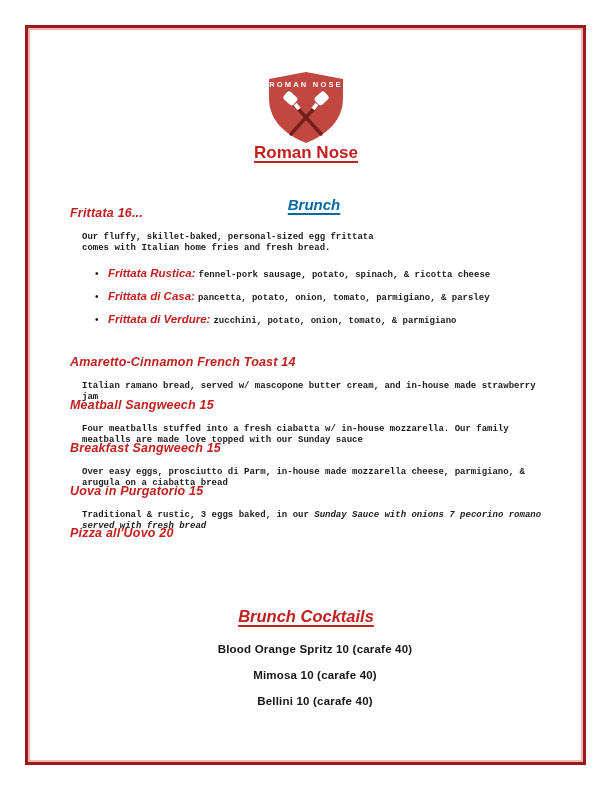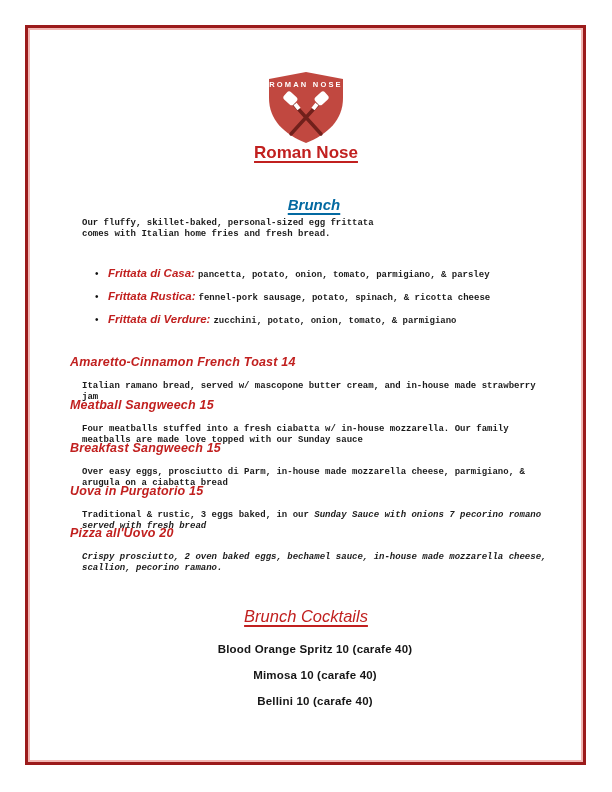--- a/index.html
+++ b/index.html
@@ -66,21 +66,21 @@
     font-size:11.5px; margin-right:3px;
   }
   .vdesc {
     font-family:"Liberation Mono", monospace; font-weight:bold;
     font-size:9px; color:#1b1b1b;
   }
 
   .cocktails { position:absolute; top:607px; left:0; width:100%; text-align:center; }
   .cocktails-head {
     margin:0 0 17px 0;
-    color:#c1201f; font-weight:normal; font-style:italic; font-size:16.5px;
+    color:#c1201f; font-weight:bold; font-style:italic; font-size:16.5px;
     text-decoration:underline; text-decoration-thickness:2px; text-underline-offset:3px;
   }
   .cocktail-item { margin:0 0 14px 18px; font-weight:bold; font-size:11.5px; color:#161616; letter-spacing:0.2px; }
 </style>
 </head>
 <body>
 
 <div class="frame">
   <div class="frame-inner"></div>
 </div>
@@ -99,27 +99,28 @@
         <line x1="55" y1="34" x2="51" y2="39" stroke="#ffffff" stroke-width="4"></line>
       </g>
     </g>
   </svg>
 </div>
 
 <h1 class="title"><span class="u">Roman Nose</span></h1>
 <h2 class="subtitle"><span class="u">Brunch</span></h2>
 
 <div class="section" id="sec-frittata">
+  <h3 class="sec-head">Frittata 16...</h3>
   <p class="sec-body">Our fluffy, skillet-baked, personal-sized egg frittata
 comes with Italian home fries and fresh bread.</p>
 </div>
 
 <ul class="variants">
+  <li><span class="bullet">•</span><span class="vname">Frittata Rustica:</span><span class="vdesc">fennel-pork sausage, potato, spinach, &amp; ricotta cheese</span></li>
   <li><span class="bullet">•</span><span class="vname">Frittata di Casa:</span><span class="vdesc">pancetta, potato, onion, tomato, parmigiano, &amp; parsley</span></li>
-  <li><span class="bullet">•</span><span class="vname">Frittata Rustica:</span><span class="vdesc">fennel-pork sausage, potato, spinach, &amp; ricotta cheese</span></li>
   <li><span class="bullet">•</span><span class="vname">Frittata di Verdure:</span><span class="vdesc">zucchini, potato, onion, tomato, &amp; parmigiano</span></li>
 </ul>
 
 <div class="section" id="sec-amaretto">
   <h3 class="sec-head">Amaretto-Cinnamon French Toast 14</h3>
   <p class="sec-body">Italian ramano bread, served w/ mascopone butter cream, and in-house made strawberry
 jam</p>
 </div>
 
 <div class="section" id="sec-meatball">
@@ -135,22 +136,20 @@
 </div>
 
 <div class="section" id="sec-uova">
   <h3 class="sec-head">Uova in Purgatorio 15</h3>
   <p class="sec-body"><span>Traditional &amp; rustic, 3 eggs baked, in our </span><span class="it">Sunday Sauce with onions 7 pecorino romano
 served with fresh bread</span></p>
 </div>
 
 <div class="section" id="sec-pizza">
   <h3 class="sec-head">Pizza all'Uovo 20</h3>
-  <p class="sec-body"><span class="it">Crispy prosciutto, 2 oven baked eggs, bechamel sauce, in-house made mozzarella cheese,
-scallion, pecorino ramano.</span></p>
 </div>
 
 <div class="cocktails">
   <h2 class="cocktails-head">Brunch Cocktails</h2>
   <p class="cocktail-item">Blood Orange Spritz 10 (carafe 40)</p>
   <p class="cocktail-item">Mimosa 10 (carafe 40)</p>
   <p class="cocktail-item">Bellini 10 (carafe 40)</p>
 </div>
 
 </body></html>

